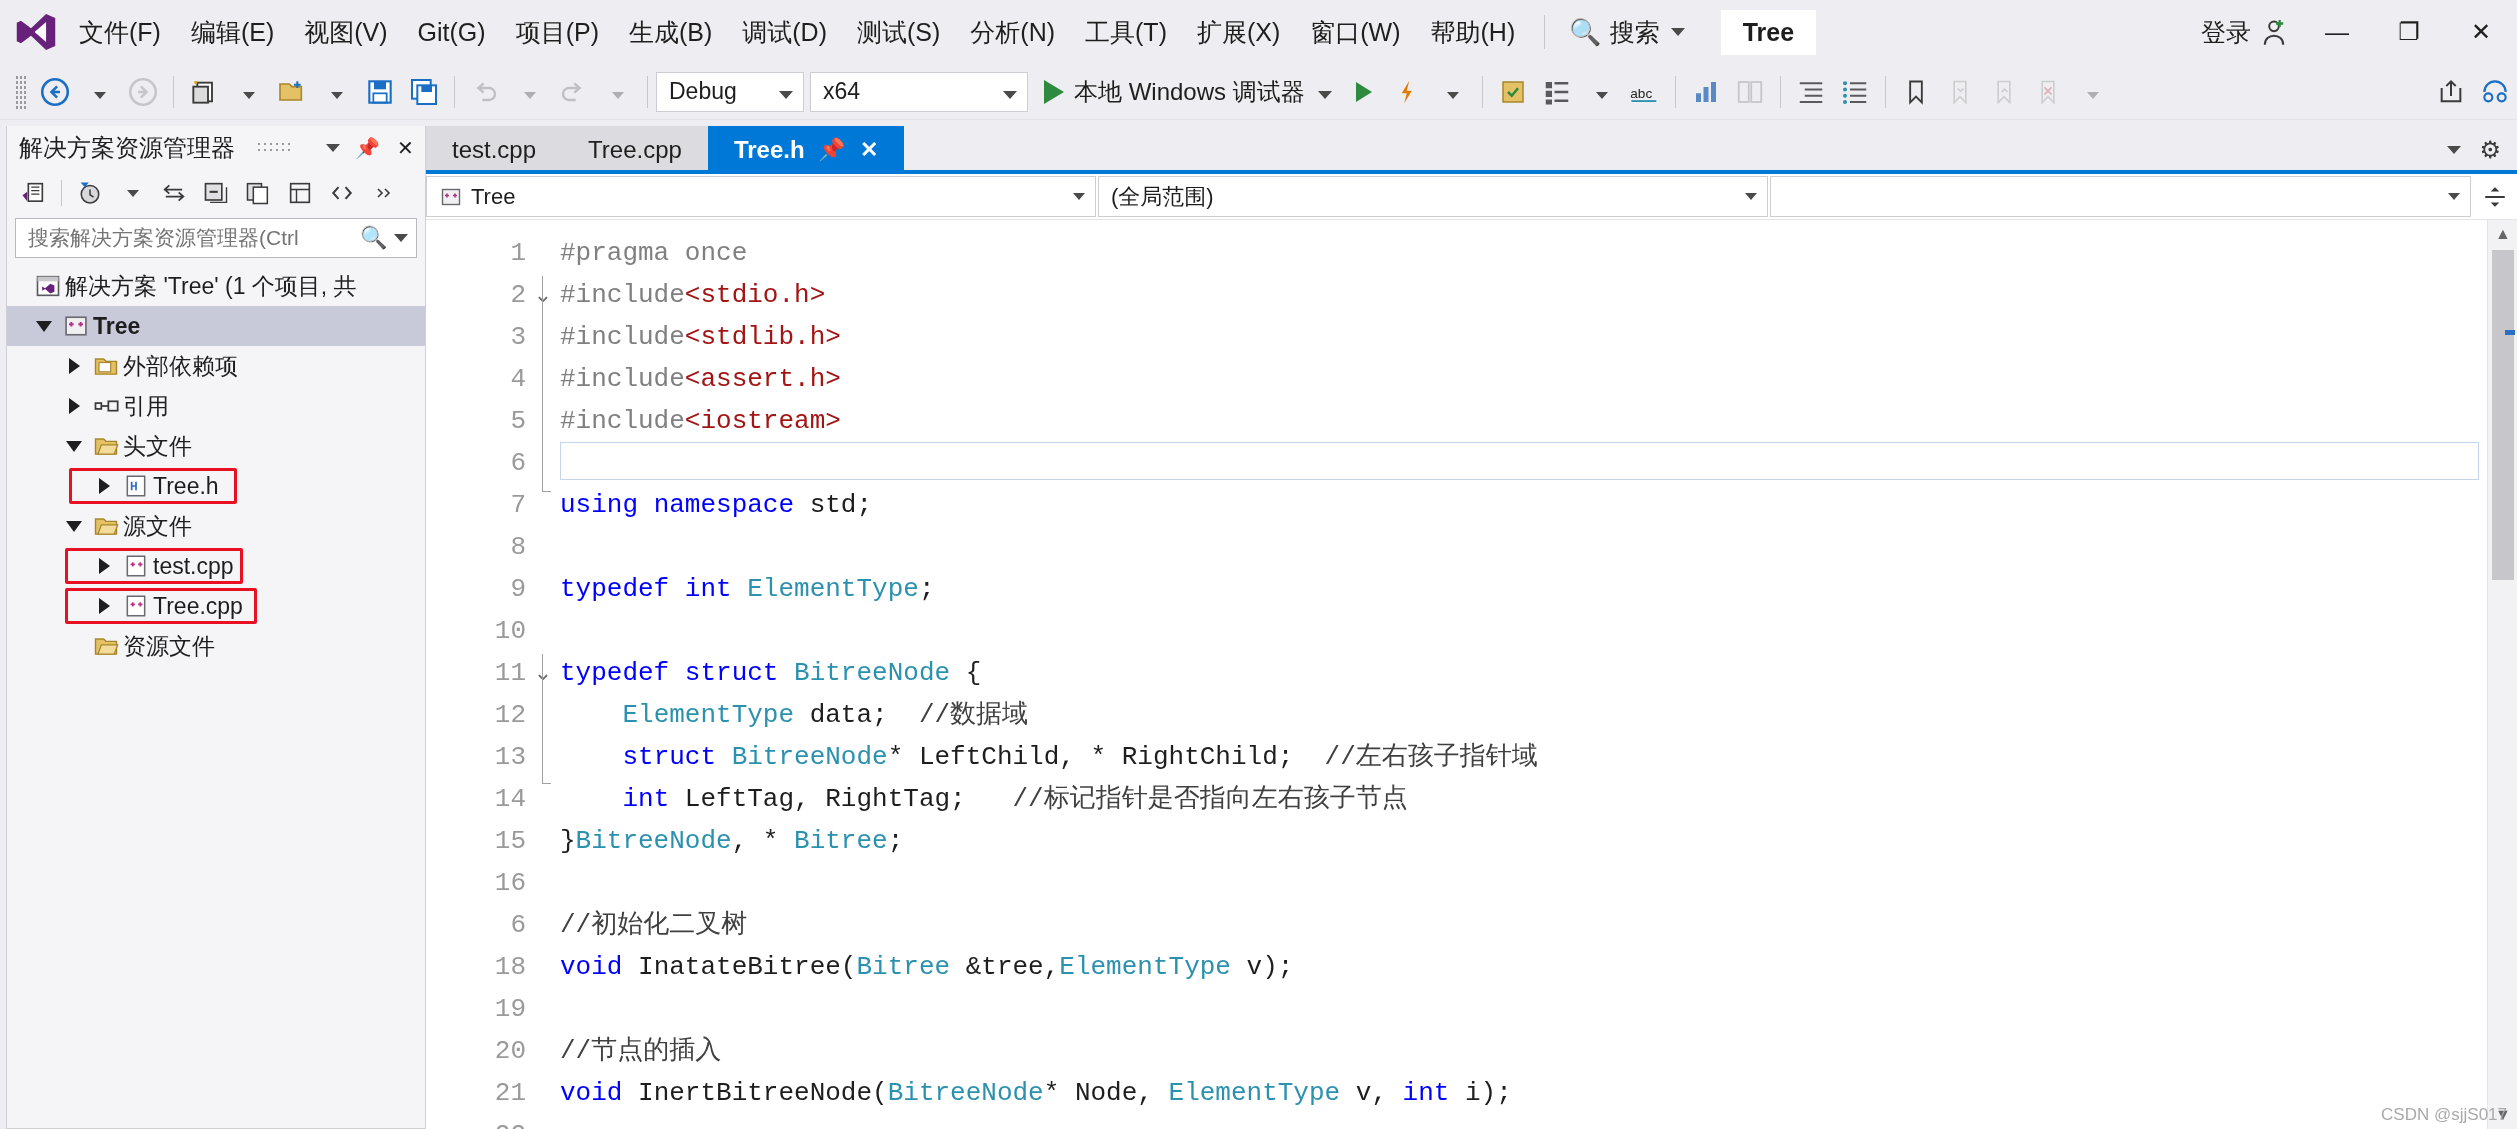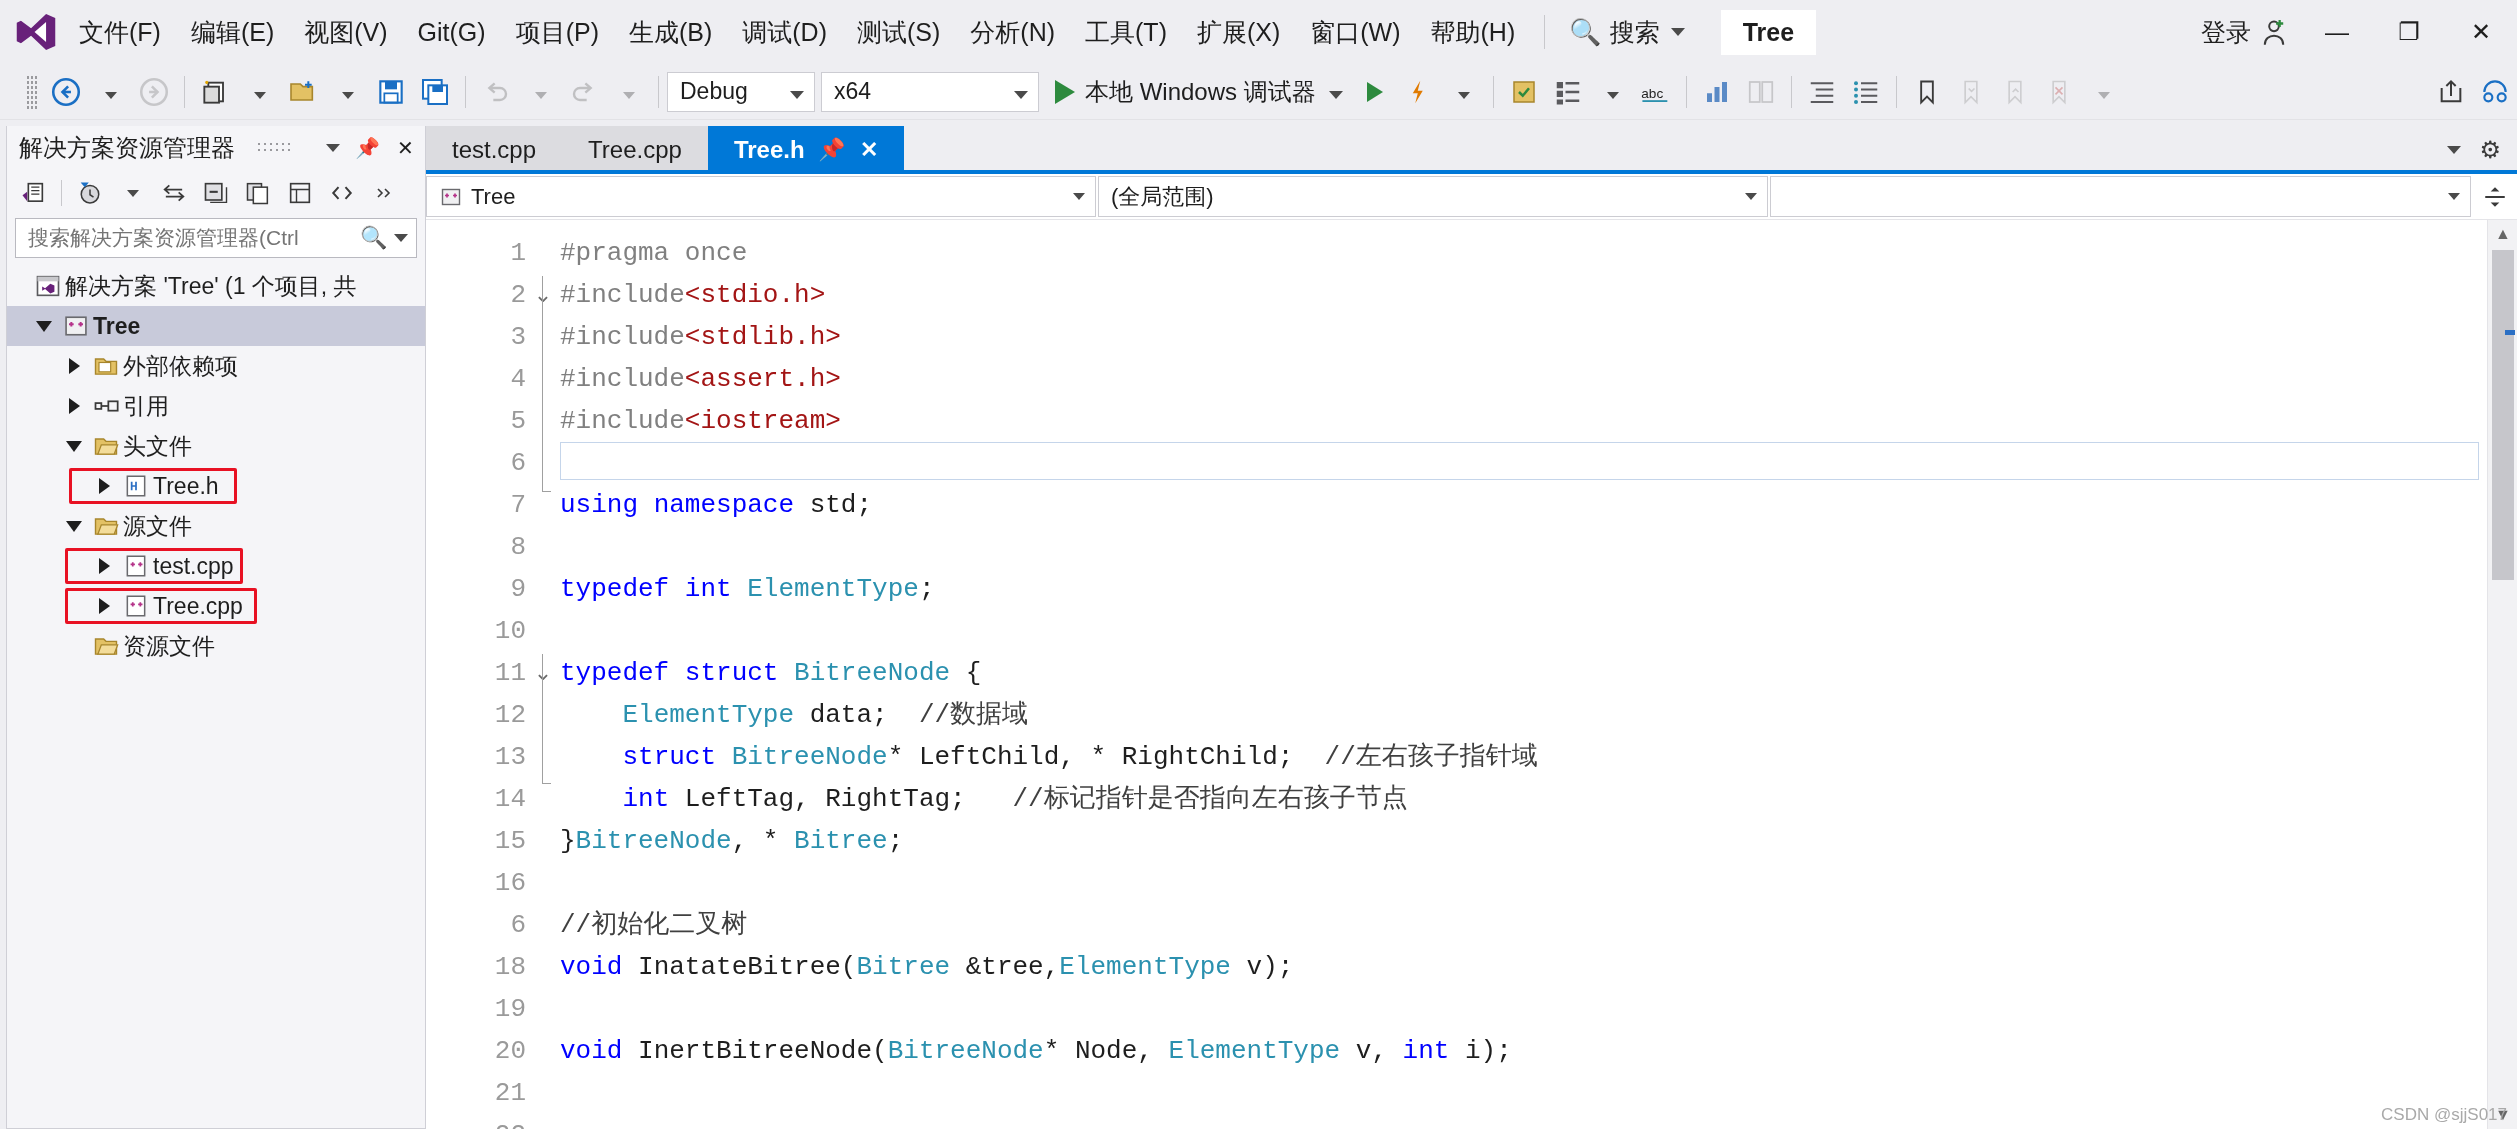--- a/index.html
+++ b/index.html
@@ -65,21 +65,21 @@
     width: 72px; height: 64px;
     display:flex; align-items:center; justify-content:center;
     font-size: 24px; color:#1e1e1e;
   }
 
   
   .toolbar {
     height: 56px; flex: 0 0 56px;
     background: #eeeef2;
     display:flex; align-items:center;
-    padding-left: 26px;
+    padding-left: 15px;
     border-bottom: 1px solid #e2e2e6;
   }
   .tb-grip {
     width: 12px; height: 34px; margin-right: 6px;
     background-image: radial-gradient(#9a9a9e 1px, transparent 1px);
     background-size: 4px 5px;
   }
   .tb-btn {
     height: 44px; min-width: 44px;
     display:flex; align-items:center; justify-content:center;
@@ -869,20 +869,21 @@
             <div class="cl">&nbsp;</div>
             <div class="cl"><span class="kw">typedef</span><span class="plain"> </span><span class="kw">struct</span><span class="plain"> </span><span class="type">BitreeNode</span><span class="plain"> {</span></div>
             <div class="cl"><span class="plain">    </span><span class="type">ElementType</span><span class="plain"> data;  </span><span class="cmt">//数据域</span></div>
             <div class="cl"><span class="plain">    </span><span class="kw">struct</span><span class="plain"> </span><span class="type">BitreeNode</span><span class="plain">* LeftChild, * RightChild;  </span><span class="cmt">//左右孩子指针域</span></div>
             <div class="cl"><span class="plain">    </span><span class="kw">int</span><span class="plain"> LeftTag, RightTag;   </span><span class="cmt">//标记指针是否指向左右孩子节点</span></div>
             <div class="cl"><span class="plain">}</span><span class="type">BitreeNode</span><span class="plain">, * </span><span class="type">Bitree</span><span class="plain">;</span></div>
             <div class="cl">&nbsp;</div>
             <div class="cl"><span class="cmt">//初始化二叉树</span></div>
             <div class="cl"><span class="kw">void</span><span class="plain"> InatateBitree</span><span class="plain">(</span><span class="type">Bitree</span><span class="plain"> &amp;tree,</span><span class="type">ElementType</span><span class="plain"> v);</span></div>
             <div class="cl">&nbsp;</div>
+            <div class="cl"><span class="cmt">//节点的插入</span></div>
             <div class="cl"><span class="kw">void</span><span class="plain"> InertBitreeNode</span><span class="plain">(</span><span class="type">BitreeNode</span><span class="plain">* Node, </span><span class="type">ElementType</span><span class="plain"> v, </span><span class="kw">int</span><span class="plain"> i);</span></div>
             <div class="cl">&nbsp;</div>
           </div>
         <div class="scroll-v">
           <div class="scroll-up">▲</div>
           <div class="scroll-thumb" style="top:30px;height:330px;"></div>
           <div class="scroll-mark" style="top:110px;"></div>
           <div class="scroll-dn">▼</div>
         </div>
         <div class="watermark">CSDN @sjjS017</div>

